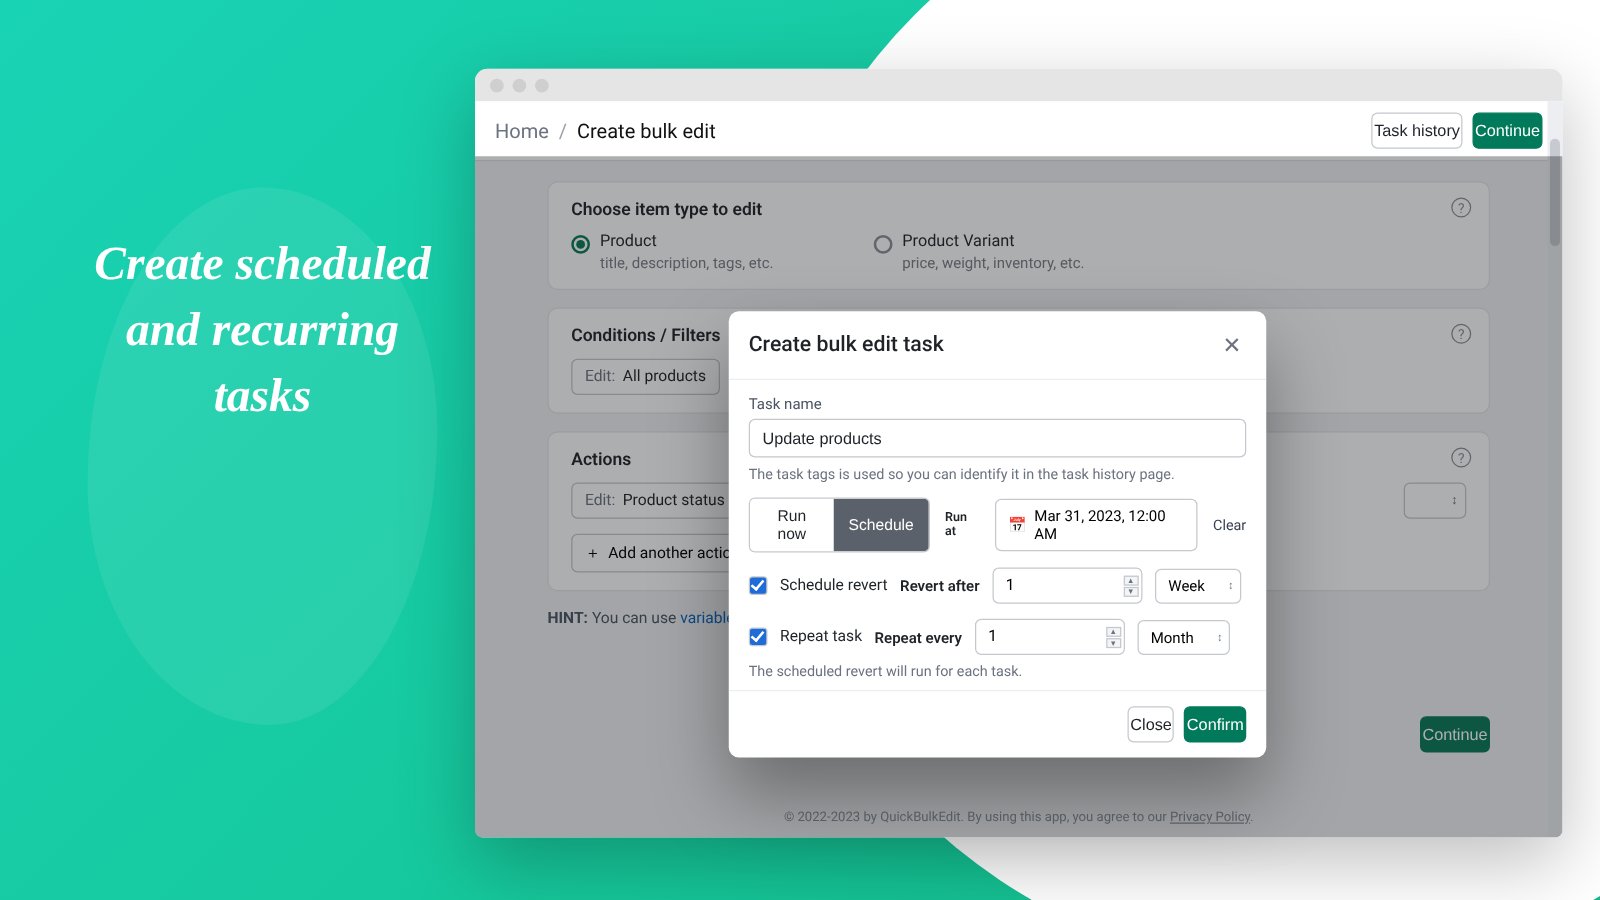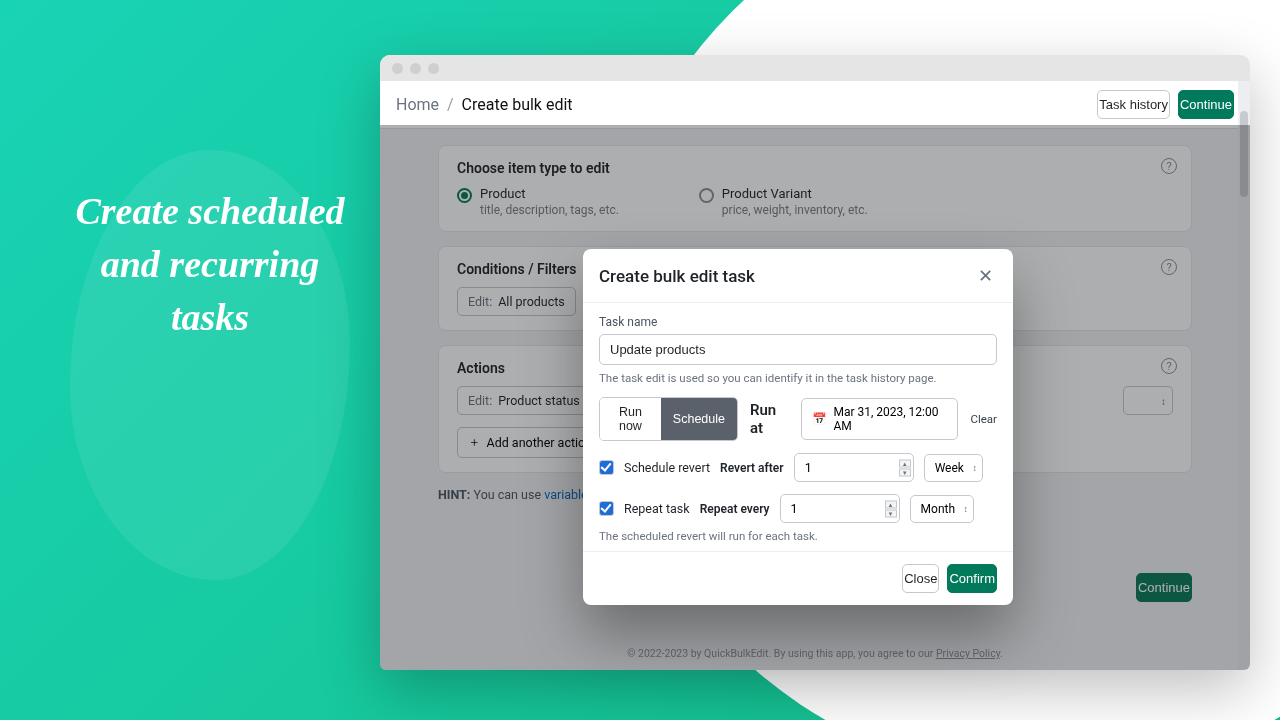--- a/index.html
+++ b/index.html
@@ -83,34 +83,34 @@
   .modal-hd h2 { font-size: 17px; font-weight: 500; color: #1f2328; }
   .close-x { font-size: 18px; color: #6b7280; cursor: pointer; padding: 2px 4px; }
   .modal-bd { padding: 12px 16px 8px; }
   .lbl { font-size: 12px; color: #4b5563; margin-bottom: 5px; display: block; }
   .txt { width: 100%; border: 1px solid #c5c8cd; border-radius: 5px; padding: 7px 10px; font-size: 13px; color: #1f2328; }
   .help-line { font-size: 11.5px; color: #6b7280; margin-top: 6px; }
   .seg { display: inline-flex; border: 1px solid #c5c8cd; border-radius: 5px; overflow: hidden; }
   .seg button { border: 0; background: #fff; padding: 7px 12px; font-size: 12.5px; cursor: pointer; color: #1f2328; }
   .seg button.active { background: #5b616b; color: #fff; }
   .run-row { display: flex; align-items: center; gap: 12px; margin-top: 12px; }
-  .run-at-lbl { font-size: 15px; color: #1f2328; font-weight: 600; }
+  .run-at-lbl { font-size: 10px; color: #1f2328; font-weight: 600; }
   .date-btn { display: inline-flex; align-items: center; gap: 6px; border: 1px solid #c5c8cd; border-radius: 5px; padding: 6px 10px; font-size: 12px; background: #fff; }
   .clear { font-size: 11.5px; color: #374151; cursor: pointer; }
 
   .chk-row { display: flex; align-items: center; gap: 10px; margin-top: 12px; }
   .chk { width: 15px; height: 15px; border: 1px solid #c5c8cd; border-radius: 3px; background: #1f6bd8; position: relative; flex: 0 0 auto; }
   .chk::after { content: ""; position: absolute; left: 3px; top: 0px; width: 4px; height: 8px; border: 2px solid #fff; border-top: 0; border-left: 0; transform: rotate(40deg); }
   .chk-lbl { font-size: 12.5px; color: #1f2328; }
   .mini-lbl { font-size: 12px; color: #1f2328; font-weight: 600; }
   .num { width: 120px; border: 1px solid #c5c8cd; border-radius: 5px; padding: 6px 22px 6px 10px; font-size: 12.5px; position: relative; background: #fff; }
   .spin { position: absolute; right: 3px; top: 50%; transform: translateY(-50%); display: flex; flex-direction: column; gap: 1px; }
   .spin span { width: 12px; height: 8px; border: 1px solid #c5c8cd; background: #f3f4f6; font-size: 7px; line-height: 6px; text-align: center; color: #6b7280; cursor: pointer; }
   .num-wrap { position: relative; display: inline-block; }
-  .unit { border: 1px solid #c5c8cd; border-radius: 5px; padding: 6px 18px 6px 10px; font-size: 12px; position: relative; background: #fff; }
+  .unit { border: 1px solid #c5c8cd; border-radius: 5px; padding: 6px 28px 6px 10px; font-size: 12px; position: relative; background: #fff; }
   .unit::after { content: "\2195"; position: absolute; right: 5px; top: 50%; transform: translateY(-50%); font-size: 9px; color: #6b7280; }
 
   .modal-ft { display: flex; justify-content: flex-end; gap: 8px; padding: 12px 16px; border-top: 1px solid #eceef1; }
 
   .scrollbar { position: absolute; right: 2px; top: 30px; width: 8px; height: 86px; background: #c7cad0; border-radius: 4px; }
   .track { position: absolute; right: 0; top: 26px; width: 12px; bottom: 0; background: #eceef1; }
 </style>
 </head>
 <body>
 
@@ -221,21 +221,21 @@
   </div>
 
   <div class="modal">
     <div class="modal-hd">
       <h2>Create bulk edit task</h2>
       <div class="close-x">✕</div>
     </div>
     <div class="modal-bd">
       <label class="lbl">Task name</label>
       <input class="txt" value="Update products" style="">
-      <div class="help-line">The task edit is used so you can identify it in the task history page.</div>
+      <div class="help-line">The task tags is used so you can identify it in the task history page.</div>
 
       <div class="run-row">
         <div class="seg">
           <button>Run now</button>
           <button class="active">Schedule</button>
         </div>
         <span class="run-at-lbl">Run at</span>
         <div class="date-btn">
           <span>📅</span>
           <span>Mar 31, 2023, 12:00 AM</span>

